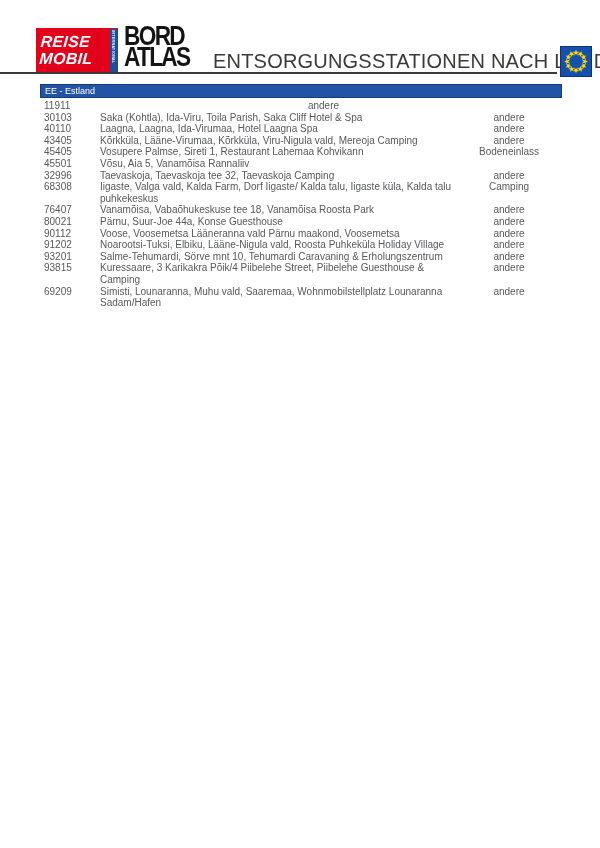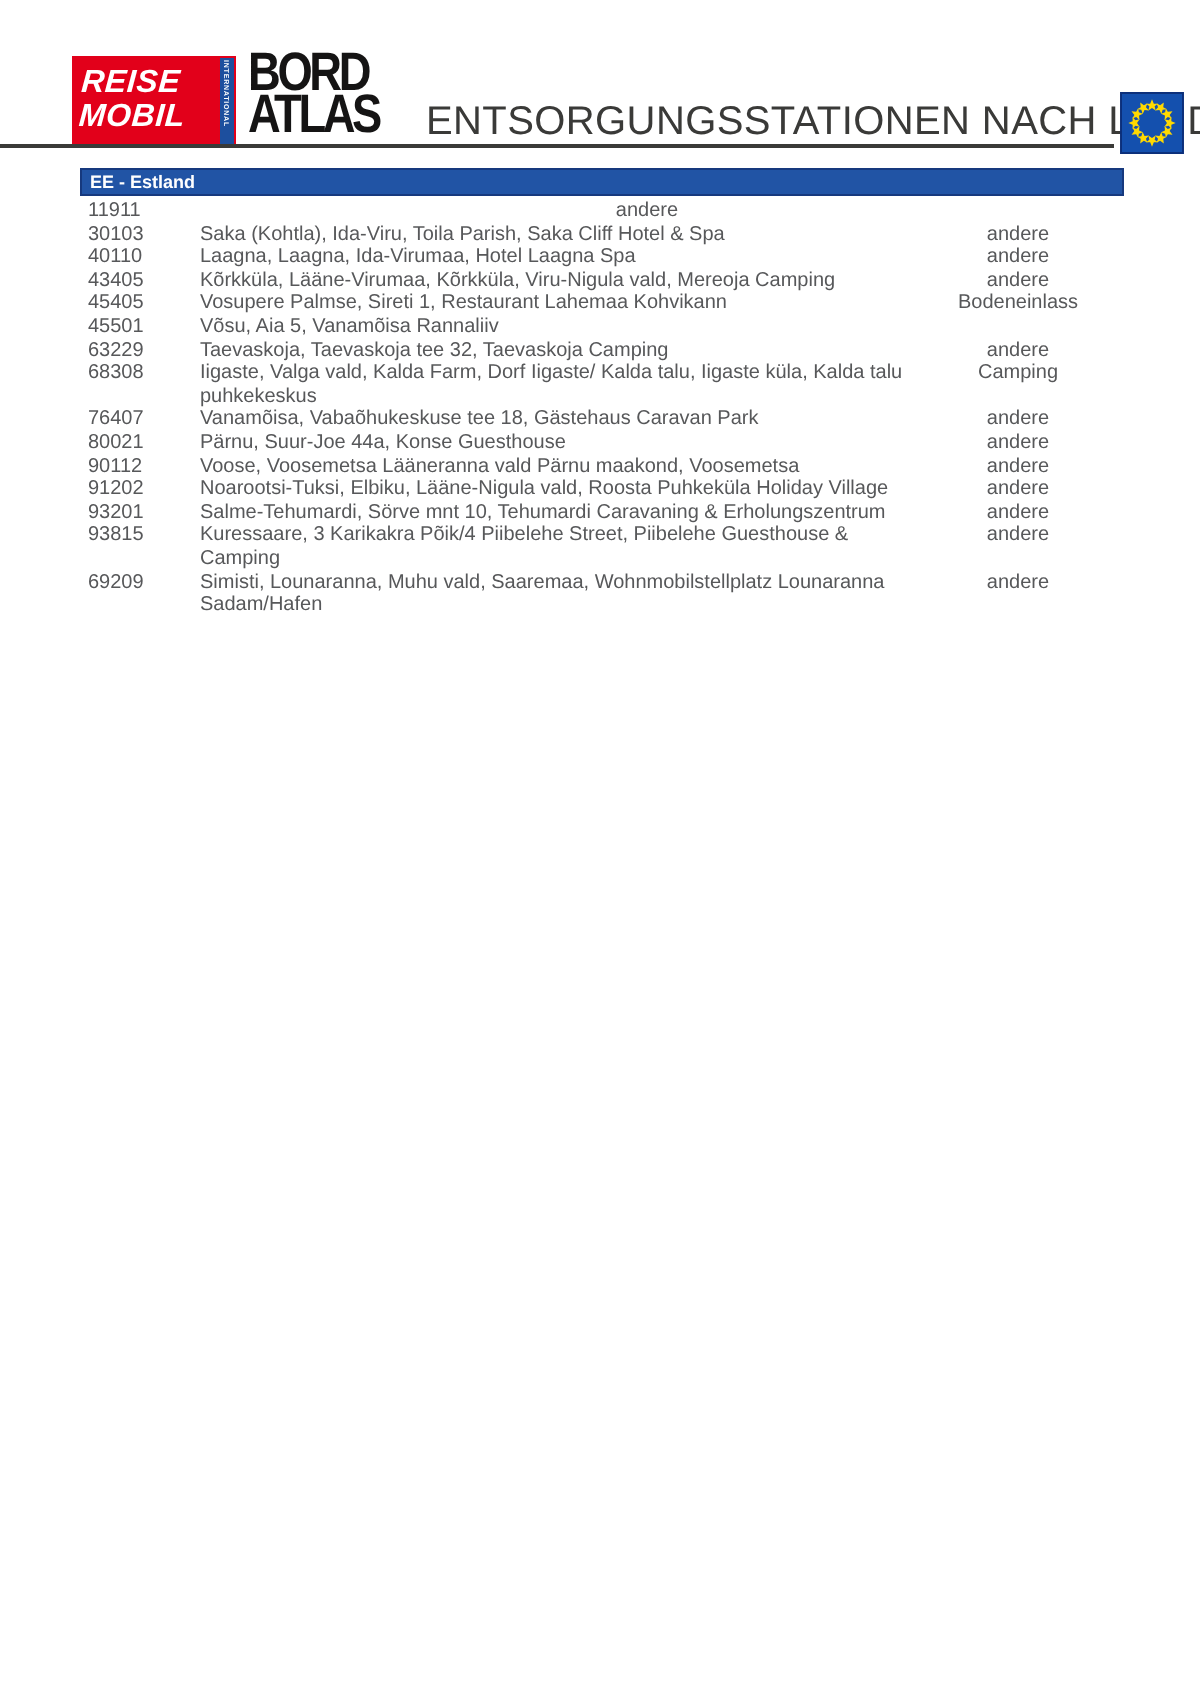--- a/index.html
+++ b/index.html
@@ -24,21 +24,21 @@
   .page-title{position:absolute;left:213px;top:50px;margin:0;font-weight:400;
            font-size:20px;color:#3a3a38;letter-spacing:.2px;white-space:nowrap;}
 
   .flag{position:absolute;left:560px;top:46px;width:32px;height:31px;display:block;}
 
   .header-rule{position:absolute;left:0;top:72px;width:557px;height:2px;background:#3a3a38;}
 
   
   .country-bar{position:absolute;left:40px;top:84px;width:516px;height:12px;
            background:#2154a5;border:1px solid #16397e;color:#ffffff;
-           font-size:9px;font-weight:bold;line-height:12px;padding-left:4px;}
+           font-size:9px;font-weight:normal;line-height:12px;padding-left:4px;}
 
   
   .table{position:absolute;left:44px;top:100px;width:503px;
            color:#57585a;font-size:10px;line-height:11.6px;}
   .row{display:flex;align-items:flex-start;}
   .code{width:56px;flex:none;}
   .loc{width:371px;flex:none;padding-right:10px;box-sizing:border-box;}
   .type{flex:1;text-align:center;white-space:nowrap;}
 </style>
 </head>
@@ -123,34 +123,34 @@
       <div class="type">Bodeneinlass</div>
     </div>
 
     <div class="row">
       <div class="code">45501</div>
       <div class="loc">Võsu, Aia 5, Vanamõisa Rannaliiv</div>
       <div class="type"></div>
     </div>
 
     <div class="row">
-      <div class="code">63229</div>
+      <div class="code">32996</div>
       <div class="loc">Taevaskoja, Taevaskoja tee 32, Taevaskoja Camping</div>
       <div class="type">andere</div>
     </div>
 
     <div class="row">
       <div class="code">68308</div>
       <div class="loc">Iigaste, Valga vald, Kalda Farm, Dorf Iigaste/ Kalda talu, Iigaste küla, Kalda talu puhkekeskus</div>
       <div class="type">Camping</div>
     </div>
 
     <div class="row">
       <div class="code">76407</div>
-      <div class="loc">Vanamõisa, Vabaõhukeskuse tee 18, Gästehaus Caravan Park</div>
+      <div class="loc">Vanamõisa, Vabaõhukeskuse tee 18, Vanamõisa Roosta Park</div>
       <div class="type">andere</div>
     </div>
 
     <div class="row">
       <div class="code">80021</div>
       <div class="loc">Pärnu, Suur-Joe 44a, Konse Guesthouse</div>
       <div class="type">andere</div>
     </div>
 
     <div class="row">

